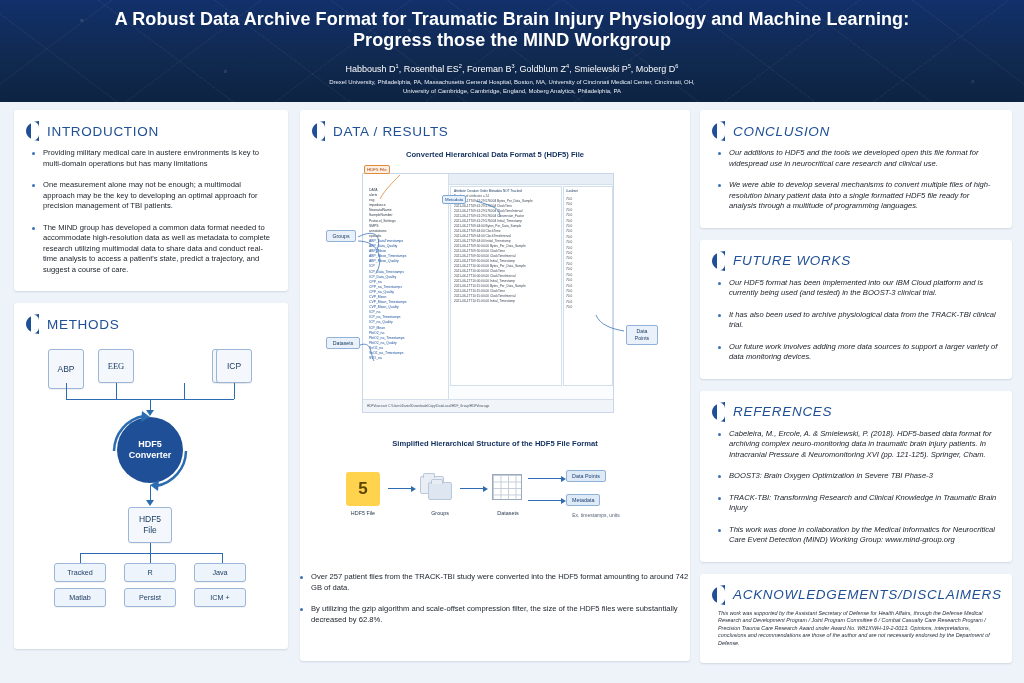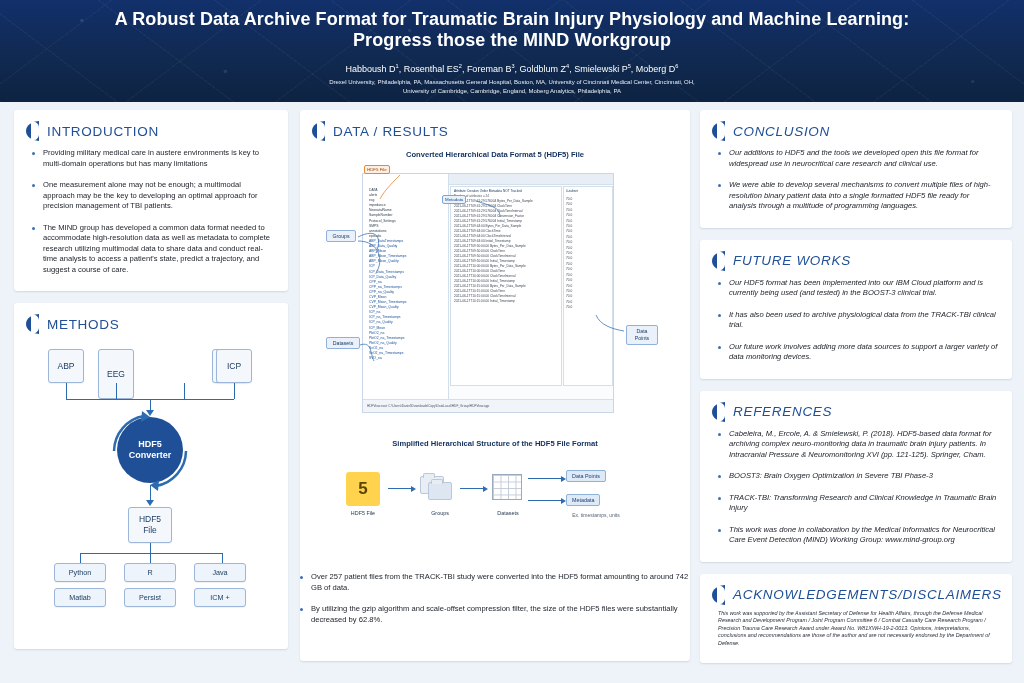--- a/index.html
+++ b/index.html
@@ -213,22 +213,22 @@
   </div>
 
   <div class="card">
     <div class="card-head">
       <span class="head-mark"></span>
       <span class="card-title">METHODS</span>
     </div>
     <div class="card-body" style="padding-bottom:6px;">
       <div class="methods-diagram">
 
-        <div class="mbox" style="left:16px; top:6px; width:36px; height:34px;">ABP</div>
-        <div class="mbox" style="left:66px; top:6px; width:36px; height:50px;">EEG</div>
+        <div class="mbox" style="left:16px; top:6px; width:36px; height:40px;">ABP</div>
+        <div class="mbox" style="left:66px; top:6px; width:36px; height:34px;font-family:Liberation Serif, serif;">EEG</div>
         <div class="mbox" style="left:134px; top:6px; width:36px; height:34px;margin-left:46px;">CPP</div>
         <div class="mbox" style="left:184px; top:6px; width:36px; height:34px;">ICP</div>
 
         <div class="vline" style="left:34px; top:40px; height:16px;"></div>
         <div class="vline" style="left:84px; top:40px; height:16px;"></div>
         <div class="vline" style="left:152px; top:40px; height:16px;"></div>
         <div class="vline" style="left:202px; top:40px; height:16px;"></div>
         <div class="hline" style="left:34px; top:56px; width:168px;"></div>
         <div class="vline" style="left:118px; top:56px; height:12px;"></div>
         <div class="arrow-down" style="left:114px; top:67px;"></div>
@@ -252,21 +252,21 @@
           <span>HDF5</span>
           <span>File</span>
         </div>
 
         <div class="vline" style="left:118px; top:200px; height:10px;"></div>
         <div class="hline" style="left:48px; top:210px; width:142px;"></div>
         <div class="vline" style="left:48px; top:210px; height:10px;"></div>
         <div class="vline" style="left:118px; top:210px; height:10px;"></div>
         <div class="vline" style="left:190px; top:210px; height:10px;"></div>
 
-        <div class="mbox small" style="left:22px;  top:220px; width:52px; height:19px;">Python</div>
+        <div class="mbox small" style="left:22px;  top:220px; width:52px; height:19px;">Tracked</div>
         <div class="mbox small" style="left:92px;  top:220px; width:52px; height:19px;">R</div>
         <div class="mbox small" style="left:162px; top:220px; width:52px; height:19px;">Java</div>
         <div class="mbox small" style="left:22px;  top:245px; width:52px; height:19px;">Matlab</div>
         <div class="mbox small" style="left:92px;  top:245px; width:52px; height:19px;">Persist</div>
         <div class="mbox small" style="left:162px; top:245px; width:52px; height:19px;">ICM +</div>
       </div>
     </div>
   </div>
 </div>
 

